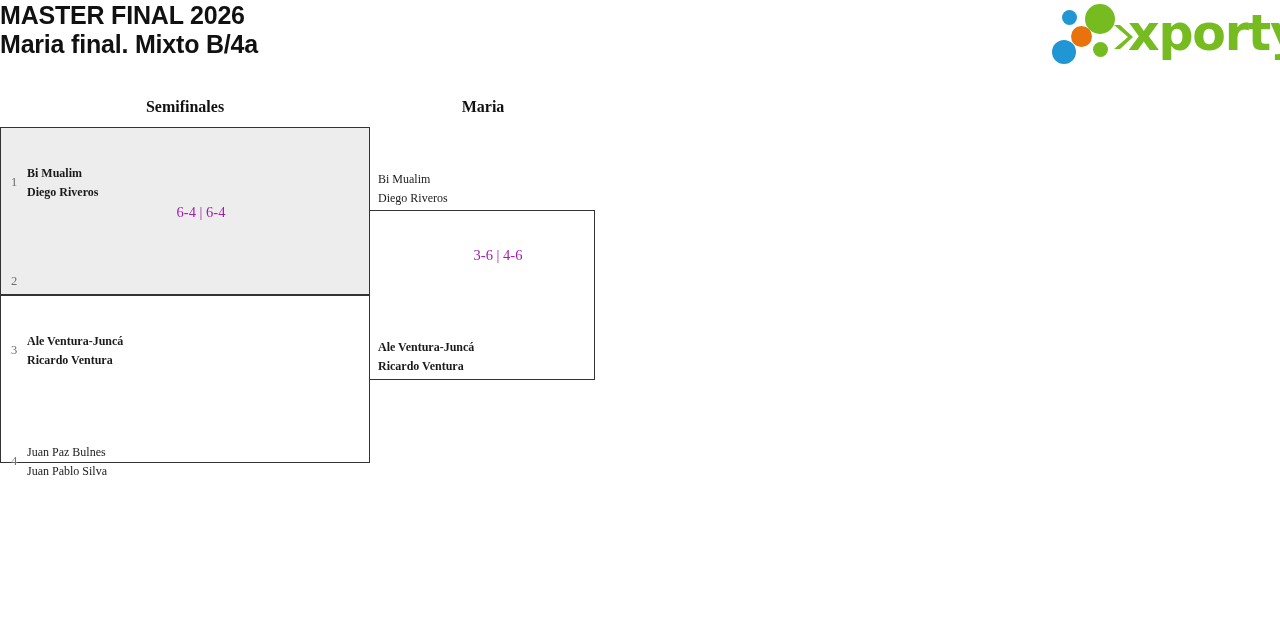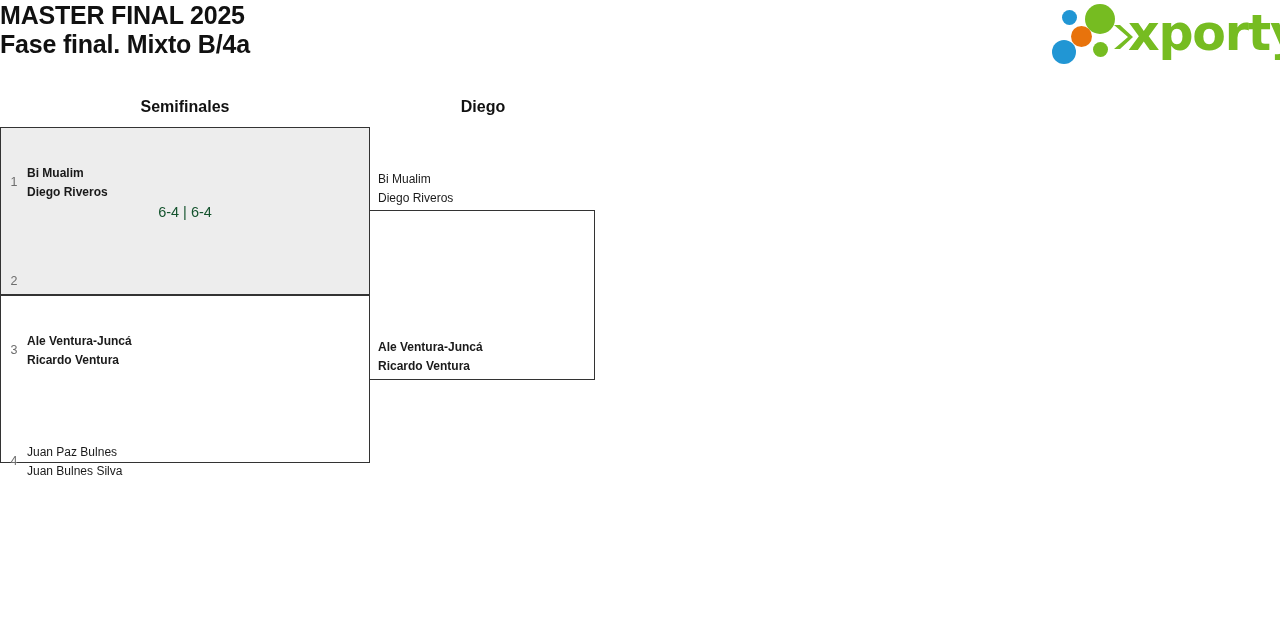--- a/index.html
+++ b/index.html
@@ -96,20 +96,21 @@
   #round-header-0 { left: 0px;   width: 370px; }
   #round-header-1 { left: 370px; width: 226px; }
 
   
   #bracket {
     position: absolute;
     left: 0;
     top: 0;
     width: 1036px;
     height: 628px;
+    font-family: Liberation Serif, serif;
   }
   .match-box {
     position: absolute;
     border: 1px solid #333333;
     background: #ffffff;
   }
   .match-box.highlighted { background: #ededed; }
 
   .team-row {
     position: absolute;
@@ -130,25 +131,25 @@
     line-height: 18.5px;
     font-size: 12px;
     color: #1a1a1a;
     white-space: nowrap;
   }
   .players.winner { font-weight: 700; }
   .player-line { display: block; }
 
   .score {
     position: absolute;
-    left: 0;
+    left: 16px;
     width: 100%;
     text-align: center;
     font-size: 14.5px;
-    color: #14532d;
+    color: #a21caf;
     white-space: nowrap;
   }
 
   
   #match-sf1 { left: 0px; top: 127px; width: 370px; height: 168px; }
   #match-sf1 .team-row.top    { top: 36px; }
   #match-sf1 .team-row.bottom { top: 147px; }
   #match-sf1 .score           { top: 76px; }
 
   
@@ -162,22 +163,22 @@
   #match-final .team-row.top    { top: -41px; left: 8px; width: calc(100% - 8px); }
   #match-final .team-row.bottom { top: 127px; left: 8px; width: calc(100% - 8px); }
   #match-final .score           { top: 36px; }
 </style>
 </head>
 <body>
 
 <div id="page-header">
 
   <div id="title-block">
-    <span class="title-line">MASTER FINAL 2025</span>
-    <span class="title-line">Fase final. Mixto B/4a</span>
+    <span class="title-line">MASTER FINAL 2026</span>
+    <span class="title-line">Maria final. Mixto B/4a</span>
   </div>
 
   <div id="brand-logo">
     <div id="logo-dots">
       <span class="dot" id="dot-blue-small"></span>
       <span class="dot" id="dot-green-large"></span>
       <span class="dot" id="dot-orange"></span>
       <span class="dot" id="dot-blue-large"></span>
       <span class="dot" id="dot-green-small"></span>
       <svg id="logo-chevron" viewBox="0 0 22 28">
@@ -185,21 +186,21 @@
       </svg>
     </div>
     <div id="logo-wordmark">xporty</div>
   </div>
 
 </div>
 
 <div id="bracket">
 
   <div class="round-header" id="round-header-0">Semifinales</div>
-  <div class="round-header" id="round-header-1">Diego</div>
+  <div class="round-header" id="round-header-1">Maria</div>
 
   <div class="match-box highlighted" id="match-sf1">
     <div class="team-row top">
       <span class="seed">1</span>
       <span class="players winner">
         <span class="player-line">Bi Mualim</span>
         <span class="player-line">Diego Riveros</span>
       </span>
     </div>
     <div class="score">6-4 | 6-4</div>
@@ -213,33 +214,34 @@
       <span class="seed">3</span>
       <span class="players winner">
         <span class="player-line">Ale Ventura-Juncá</span>
         <span class="player-line">Ricardo Ventura</span>
       </span>
     </div>
     <div class="team-row bottom">
       <span class="seed">4</span>
       <span class="players">
         <span class="player-line">Juan Paz Bulnes</span>
-        <span class="player-line">Juan Bulnes Silva</span>
+        <span class="player-line">Juan Pablo Silva</span>
       </span>
     </div>
   </div>
 
   <div class="match-box" id="match-final">
     <div class="team-row top">
 
       <span class="players">
         <span class="player-line">Bi Mualim</span>
         <span class="player-line">Diego Riveros</span>
       </span>
     </div>
+    <div class="score">3-6 | 4-6</div>
     <div class="team-row bottom">
 
       <span class="players winner">
         <span class="player-line">Ale Ventura-Juncá</span>
         <span class="player-line">Ricardo Ventura</span>
       </span>
     </div>
   </div>
 
 </div>

